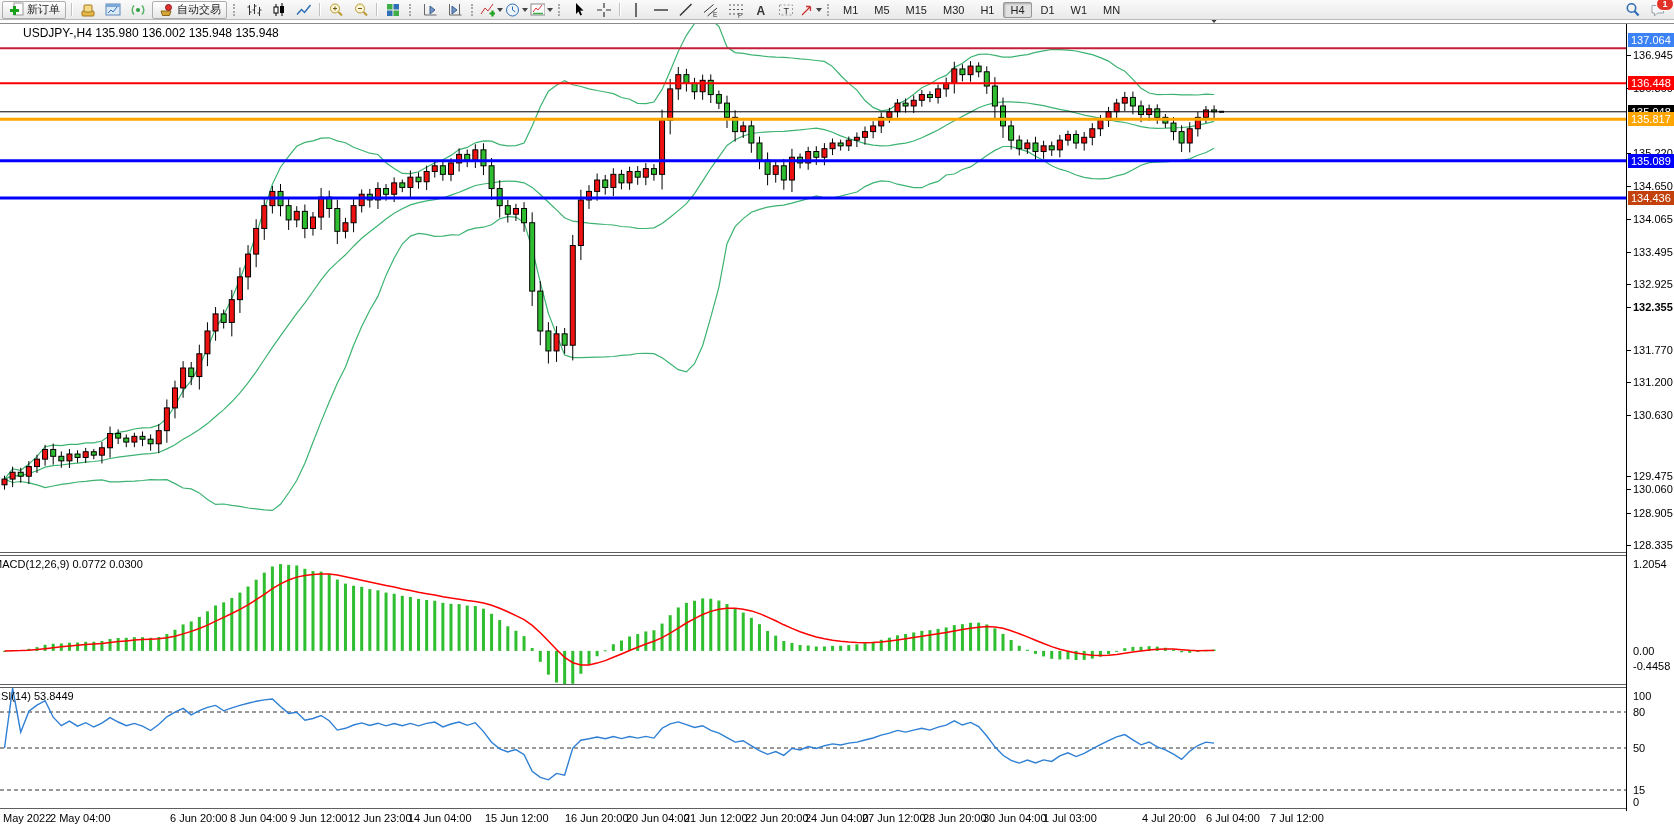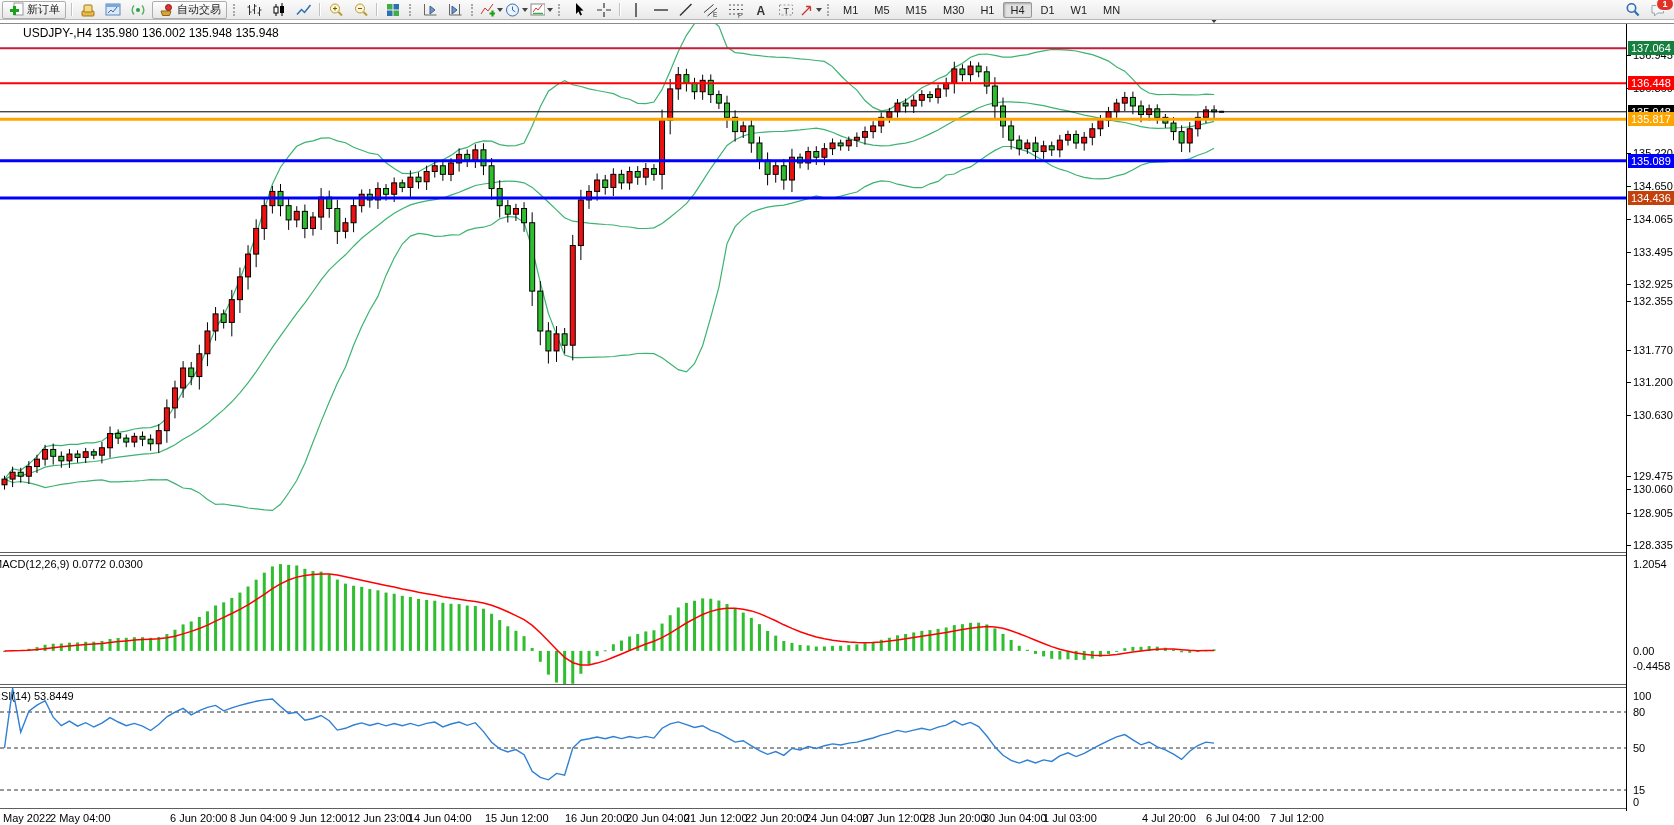--- a/index.html
+++ b/index.html
@@ -711,29 +711,29 @@
   <div class="pane-sep" style="top:808px"></div>
 
   <div id="price-axis">
       <div class="ptick" style="top: 24.9885px;">136.945<span class="dash"></span></div>
       <div class="ptick" style="top: 58.3124px;">136.360<span class="dash"></span></div>
       <div class="ptick" style="top: 123.251px;">135.220<span class="dash"></span></div>
       <div class="ptick" style="top: 155.721px;">134.650<span class="dash"></span></div>
       <div class="ptick" style="top: 189.045px;">134.065<span class="dash"></span></div>
       <div class="ptick" style="top: 221.515px;">133.495<span class="dash"></span></div>
       <div class="ptick" style="top: 253.984px;">132.925<span class="dash"></span></div>
-      <div class="ptick" style="top: 271px;">132.355<span class="dash"></span></div>
+      <div class="ptick" style="top: 277px; font-weight: bold;">132.355<span class="dash"></span></div>
       <div class="ptick" style="top: 319.778px;">131.770<span class="dash"></span></div>
       <div class="ptick" style="top: 352.247px;">131.200<span class="dash"></span></div>
       <div class="ptick" style="top: 384.717px;">130.630<span class="dash"></span></div>
       <div class="ptick" style="top: 417.186px; margin-top: 42px;">130.060<span class="dash"></span></div>
       <div class="ptick" style="top: 446px; text-align: center;">129.475<span class="dash"></span></div>
       <div class="ptick" style="top: 482.98px;">128.905<span class="dash"></span></div>
       <div class="ptick" style="top: 515.449px;">128.335<span class="dash"></span></div>
-      <div class="pbadge" style="top: 17px; background: #15803d;">137.064</div>
+      <div class="pbadge" style="top: 9px; background: #3b82f6;">137.064</div>
       <div class="pbadge" style="top: 52px; background: rgb(255, 0, 0);">136.448</div>
       <div class="pbadge" style="top: 80.7816px; background: rgb(0, 0, 0);">135.948</div>
       <div class="pbadge" style="top: 88.2439px; background: rgb(255, 165, 0);">135.817</div>
       <div class="pbadge" style="top: 129.714px; background: rgb(0, 0, 255);">135.089</div>
       <div class="pbadge" style="top: 166.911px; background: #c2410c;">134.436</div>
       <div class="ptick" style="top: 534px;">1.2054</div>
       <div class="ptick" style="top: 620.902px;">0.00</div>
       <div class="ptick" style="top: 636px;">-0.4458</div>
       <div class="ptick" style="top: 666px;">100</div>
       <div class="ptick" style="top: 682px;">80</div>

